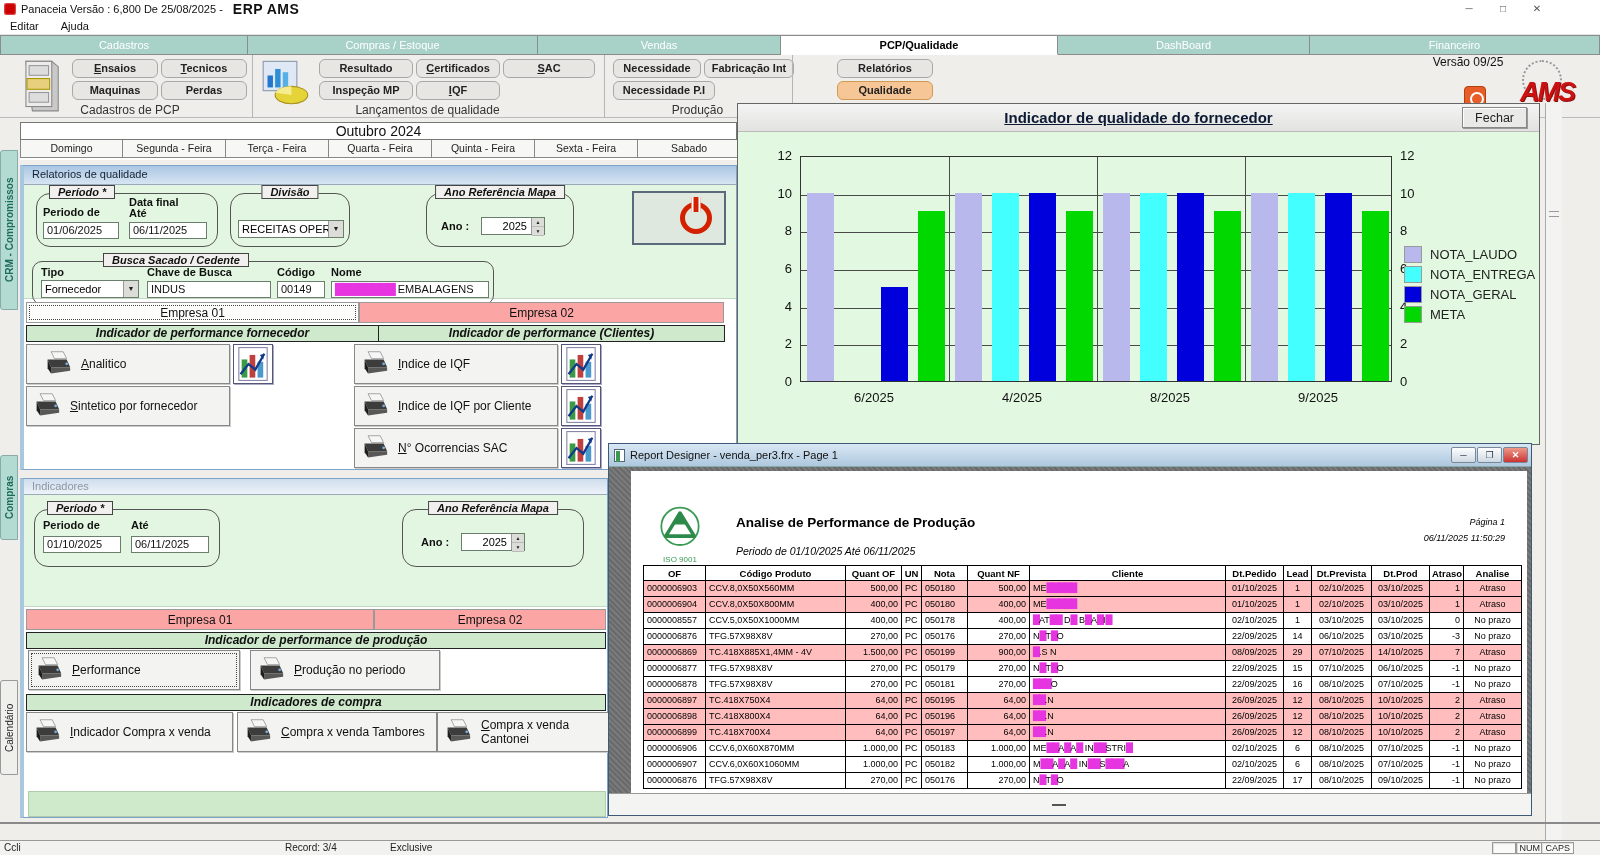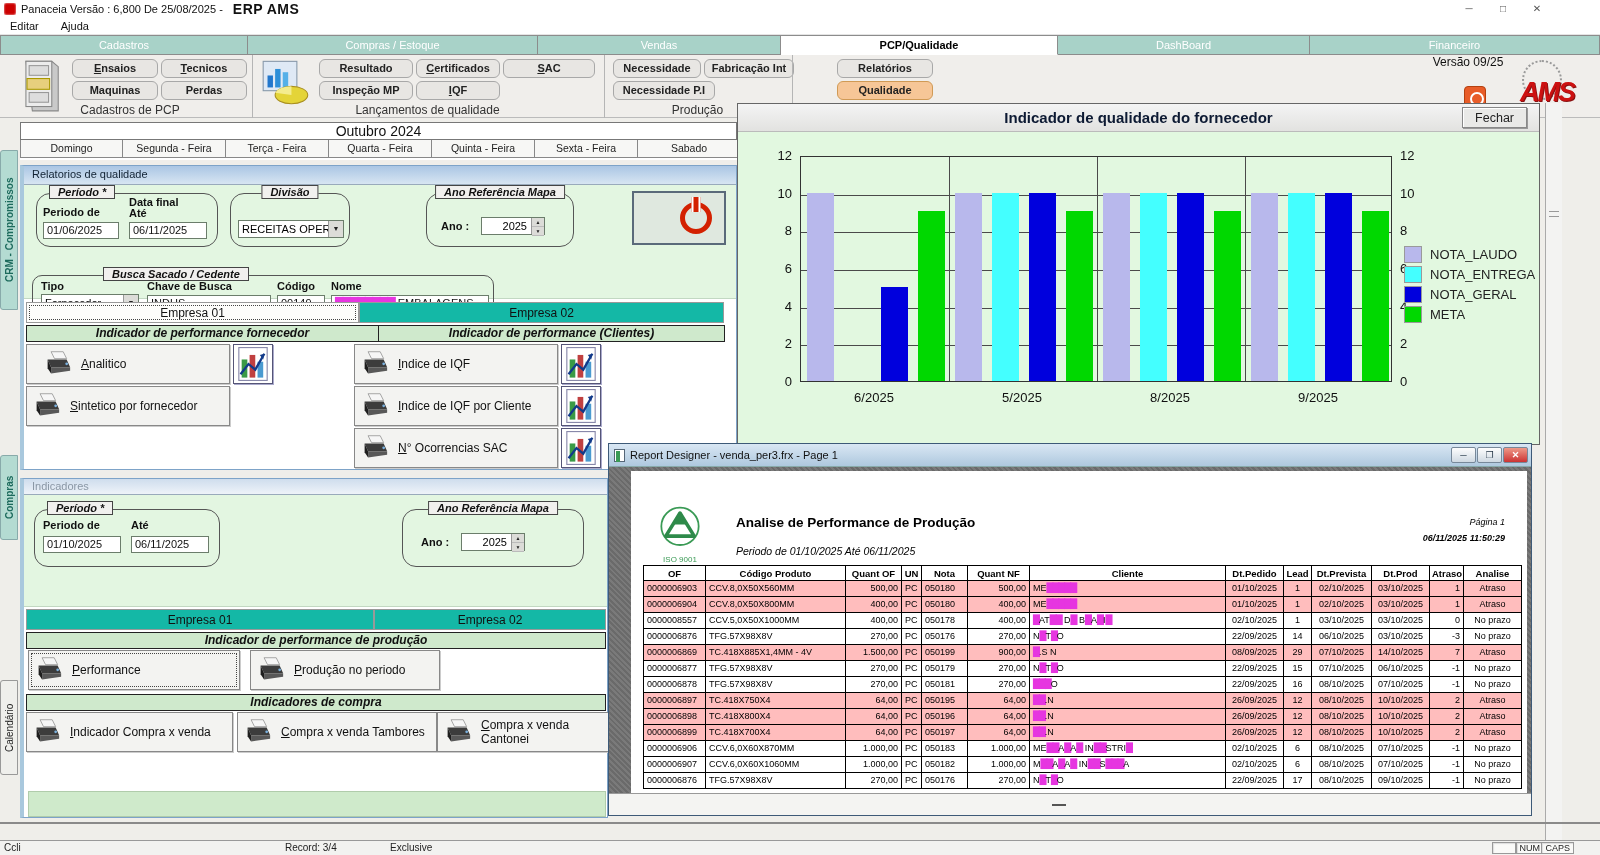--- a/index.html
+++ b/index.html
@@ -99,42 +99,42 @@
   .spin-btns { width:13px; display:flex; flex-direction:column; border-left:1px solid #999; }
   .spin-btns i { flex:1; font-style:normal; font-size:5px; line-height:8px; text-align:center;
                  background:#dcdcd8; color:#222; border-bottom:1px solid #bbb; }
   .power-box { position:absolute; background:#dfe8df; border:2px solid #5a6a7a; }
   .power-icon { position:absolute; right:12px; top:9px; width:32px; height:32px;
                 border:5px solid #d32100; border-radius:50%; }
   .power-icon::before { content:''; position:absolute; left:50%; top:-10px; transform:translateX(-50%);
                 width:5px; height:15px; background:#d32100; border-left:2px solid #fff; border-right:2px solid #fff; }
 
   .etabs { position:absolute; display:flex; height:21px; }
-  .etab { height:21px; background:#14b8a6; border:1px solid #999; font-size:12px; color:#111;
+  .etab { height:21px; background:#fca5a5; border:1px solid #999; font-size:12px; color:#111;
           display:flex; align-items:center; justify-content:center; }
   .etab.active { background:#fdfdfb; }
   .dotted { outline:1px dotted #444; outline-offset:-4px; }
   .green-hdr { position:absolute; display:flex; background:#cfe9cc; border:1px solid #222; }
   .green-hdr div { font-size:12px; font-weight:bold; font-style:italic; color:#111; text-align:center;
                    height:15px; line-height:15px; }
   .green-hdr div + div { border-left:1px solid #222; }
 
   .btn-zone { position:absolute; }
   .big-btn { position:absolute; height:40px; background:#f3f3f1; border:1px solid #888;
              display:flex; align-items:center; gap:8px; padding-left:5px; font-size:12px; color:#111;
              box-shadow:1px 1px 0 #ccc; }
   .chart-btn { position:absolute; width:40px; height:40px; background:#fff; border:1px solid #557;
                display:flex; align-items:center; justify-content:center; box-shadow:1px 1px 0 #aac; }
   .green-strip { position:absolute; background:#cfeacb; border:1px solid #b0ccab; }
 
   
   .chart-window { position:absolute; left:737px; top:103px; width:803px; height:342px; z-index:5;
                   border:1px solid #666; background:#e2f8e0; }
   .cw-title { height:28px; background:linear-gradient(180deg,#f4f4f4,#e2e2e0); border-bottom:1px solid #bbb;
-              text-align:center; font-size:15px; font-weight:bold; color:#0d1a33; line-height:27px; position:relative; }
+              text-align:center; font-size:15px; font-weight:bold; color:#0d1a33; line-height:27px; position:relative;text-decoration:underline; }
   .fechar { position:absolute; right:12px; top:3px; height:21px; padding:0 12px; font-size:12.5px;
             background:#e9e9e7; border:1px solid #888; box-shadow:inset 1px 1px 0 #fff, 1px 1px 0 #999;
             font-family:"Liberation Sans",sans-serif; color:#222; }
   .cw-body { position:relative; height:313px; }
   .plot { position:absolute; left:62px; top:24px; width:592px; height:226px; border:1px solid #333; }
   .gridline { position:absolute; left:0; width:100%; height:1px; background:#4a4a4a; }
   .vline { position:absolute; top:0; width:1px; height:100%; background:#4a4a4a; }
   .bar { position:absolute; bottom:0; }
   .ytick { position:absolute; font-size:13px; color:#111; width:38px; }
   .ytick.l { left:16px; text-align:right; }
@@ -158,21 +158,21 @@
             font-size:9px; text-align:center; line-height:15px; color:#234; border-radius:2px; }
   .rw-btn.close { background:linear-gradient(180deg,#e98,#c33); color:#fff; font-weight:bold; }
   .rw-body { position:relative; height:348px;
              background:repeating-linear-gradient(45deg,#6a6a6a 0 2px,#7a7a7a 2px 4px); overflow:hidden; }
   .page { position:absolute; left:22px; top:4px; width:896px; height:322px; background:#fff; overflow:hidden; }
   .iso { position:absolute; left:20px; top:34px; width:58px; text-align:center; }
   .iso-label { font-size:8px; color:#3a9a55; display:block; margin-top:-2px; }
   .rpt-title { position:absolute; left:105px; top:44px; font-size:13.5px; font-weight:bold; color:#000; }
   .rpt-period { position:absolute; left:105px; top:74px; font-size:10.5px; font-weight:normal; font-style:italic; }
   .rpt-page { position:absolute; right:22px; top:46px; font-size:9px; font-style:italic; }
-  .rpt-dt { position:absolute; right:22px; top:62px; font-size:9px; font-style:italic;font-weight:bold; }
+  .rpt-dt { position:absolute; right:22px; top:62px; font-size:9px; font-style:italic; }
   table.rpt { position:absolute; left:12px; top:94px; border-collapse:collapse; table-layout:fixed; width:878px; }
   .rpt th { border:1px solid #000; font-size:9.5px; font-weight:bold; padding:1px 2px; height:15px;
             white-space:nowrap; overflow:hidden; background:#fff; }
   .rpt td { border:1px solid #000; font-size:9px; padding:0 3px; height:15px; line-height:15px;
             white-space:nowrap; overflow:hidden; }
   .rpt tr.pink td { background:#ffbdbd; }
   .a-l{text-align:left}.a-r{text-align:right}.a-c{text-align:center}
   .hscroll { position:absolute; left:0; right:0; bottom:0; height:22px; background:#f4f4f2; border-top:1px solid #999; }
   .hscroll .dash { position:absolute; left:48%; top:10px; width:14px; height:2px; background:#555; }
 
@@ -320,21 +320,21 @@
               <i>▲</i>
               <i>▼</i>
             </span>
         </div>
       </div>
 
       <div class="power-box" style="left:608px;top:6px;width:94px;height:54px;">
         <span class="power-icon"></span>
       </div>
 
-      <div class="groupbox" style="left:8px;top:76px;width:462px;height:44px;border-radius:10px;margin-top:14px;">
+      <div class="groupbox" style="left:8px;top:76px;width:462px;height:44px;border-radius:10px;">
         <span class="gb-label" style="left:70px;">Busca Sacado / Cedente</span>
         <span class="fld-label" style="left:8px;top:4px;">Tipo</span>
         <div class="dropdown" style="left:8px;top:18px;width:98px;">
           <span class="dd-val">Fornecedor</span>
           <span class="dd-btn">▼</span>
         </div>
         <span class="fld-label" style="left:114px;top:4px;">Chave de Busca</span>
         <div class="input" style="left:114px;top:19px;width:124px;">INDUS</div>
         <span class="fld-label" style="left:244px;top:4px;">Código</span>
         <div class="input" style="left:244px;top:19px;width:48px;">00149</div>
@@ -579,21 +579,21 @@
           <span class="ytick r" style="top: 129px;">6</span>
           <span class="ytick l" style="top: 91.3333px;">8</span>
           <span class="ytick r" style="top: 91.3333px;">8</span>
           <span class="ytick l" style="top: 53.6667px;">10</span>
           <span class="ytick r" style="top: 53.6667px;">10</span>
           <span class="ytick l" style="top: 16px;">12</span>
           <span class="ytick r" style="top: 16px;">12</span>
         </div>
       <div id="xlabels">
           <span class="xtick" style="left: 62px; width: 148px;">6/2025</span>
-          <span class="xtick" style="left: 210px; width: 148px;">5/2025</span>
+          <span class="xtick" style="left: 210px; width: 148px;">4/2025</span>
           <span class="xtick" style="left: 358px; width: 148px;">8/2025</span>
           <span class="xtick" style="left: 506px; width: 148px;">9/2025</span>
         </div>
       <div class="legend">
           <div class="legend-row">
             <span class="legend-swatch" style="background: rgb(184, 184, 236);"></span>
             <span class="legend-label">NOTA_LAUDO</span>
           </div>
           <div class="legend-row">
             <span class="legend-swatch" style="background: rgb(68, 255, 255);"></span>

